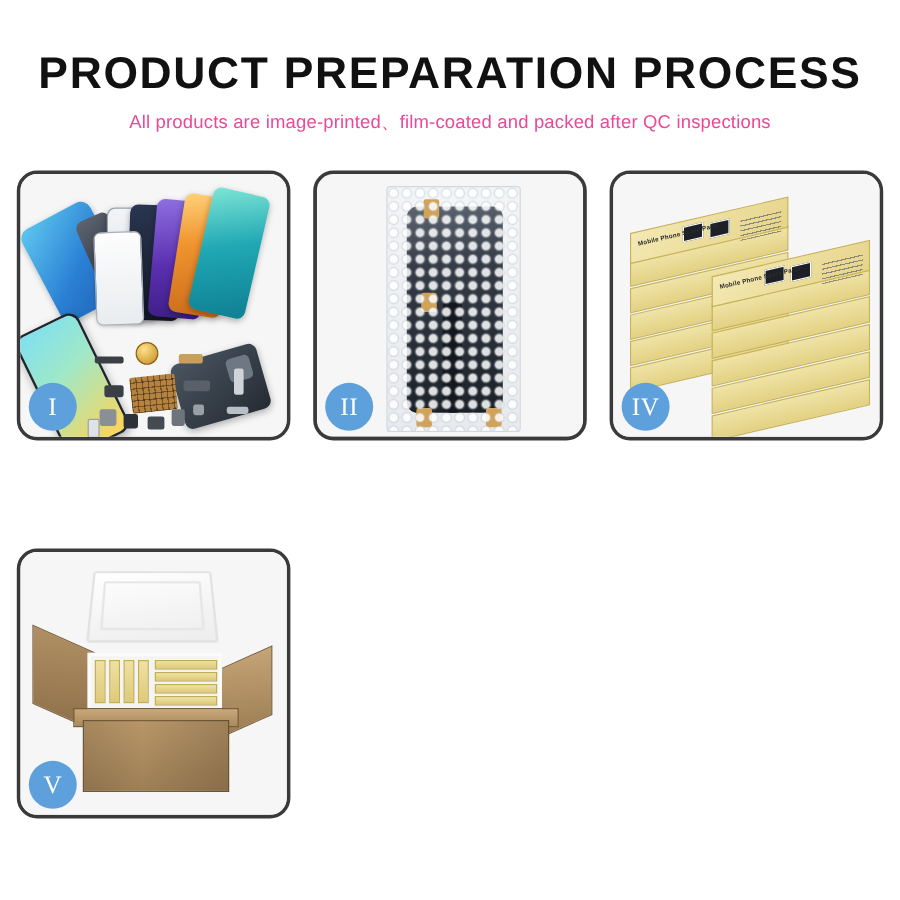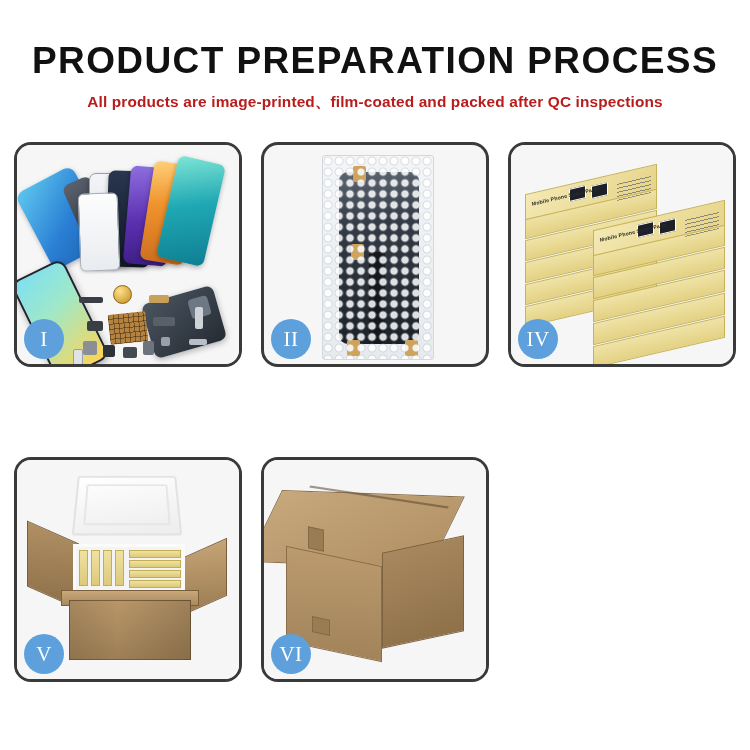--- a/index.html
+++ b/index.html
@@ -33,22 +33,22 @@
     font-weight: 700;
     letter-spacing: 1.4px;
     color: #111111;
     line-height: 1.12;
     white-space: nowrap;
   }
 
   .subtitle {
     margin-top: 11px;
     font-size: 15.4px;
-    font-weight: 700;
-    color: #b91c1c;
+    font-weight: 400;
+    color: #ec4899;
     letter-spacing: 0.15px;
     white-space: nowrap;
   }
 
   
   .grid {
     position: absolute;
     top: 142px;
     left: 14px;
     width: 722px;
@@ -565,26 +565,15 @@
         <div class="yb yh yh2"></div>
         <div class="yb yh yh3"></div>
         <div class="yb yh yh4"></div>
         <div class="rim"></div>
         <div class="body"></div>
         <div class="bodyshade"></div>
       </div>
       <div class="badge">V</div>
     </div>
 
-    <div class="panel p6">
-      <div class="scene">
-        <div class="top"></div>
-        <div class="topseam"></div>
-        <div class="front"></div>
-        <div class="side"></div>
-        <div class="tape tp1"></div>
-        <div class="tape tp2"></div>
-      </div>
-      <div class="badge">VI</div>
-    </div>
 
   </div>
 </div>
 
 </body></html>

